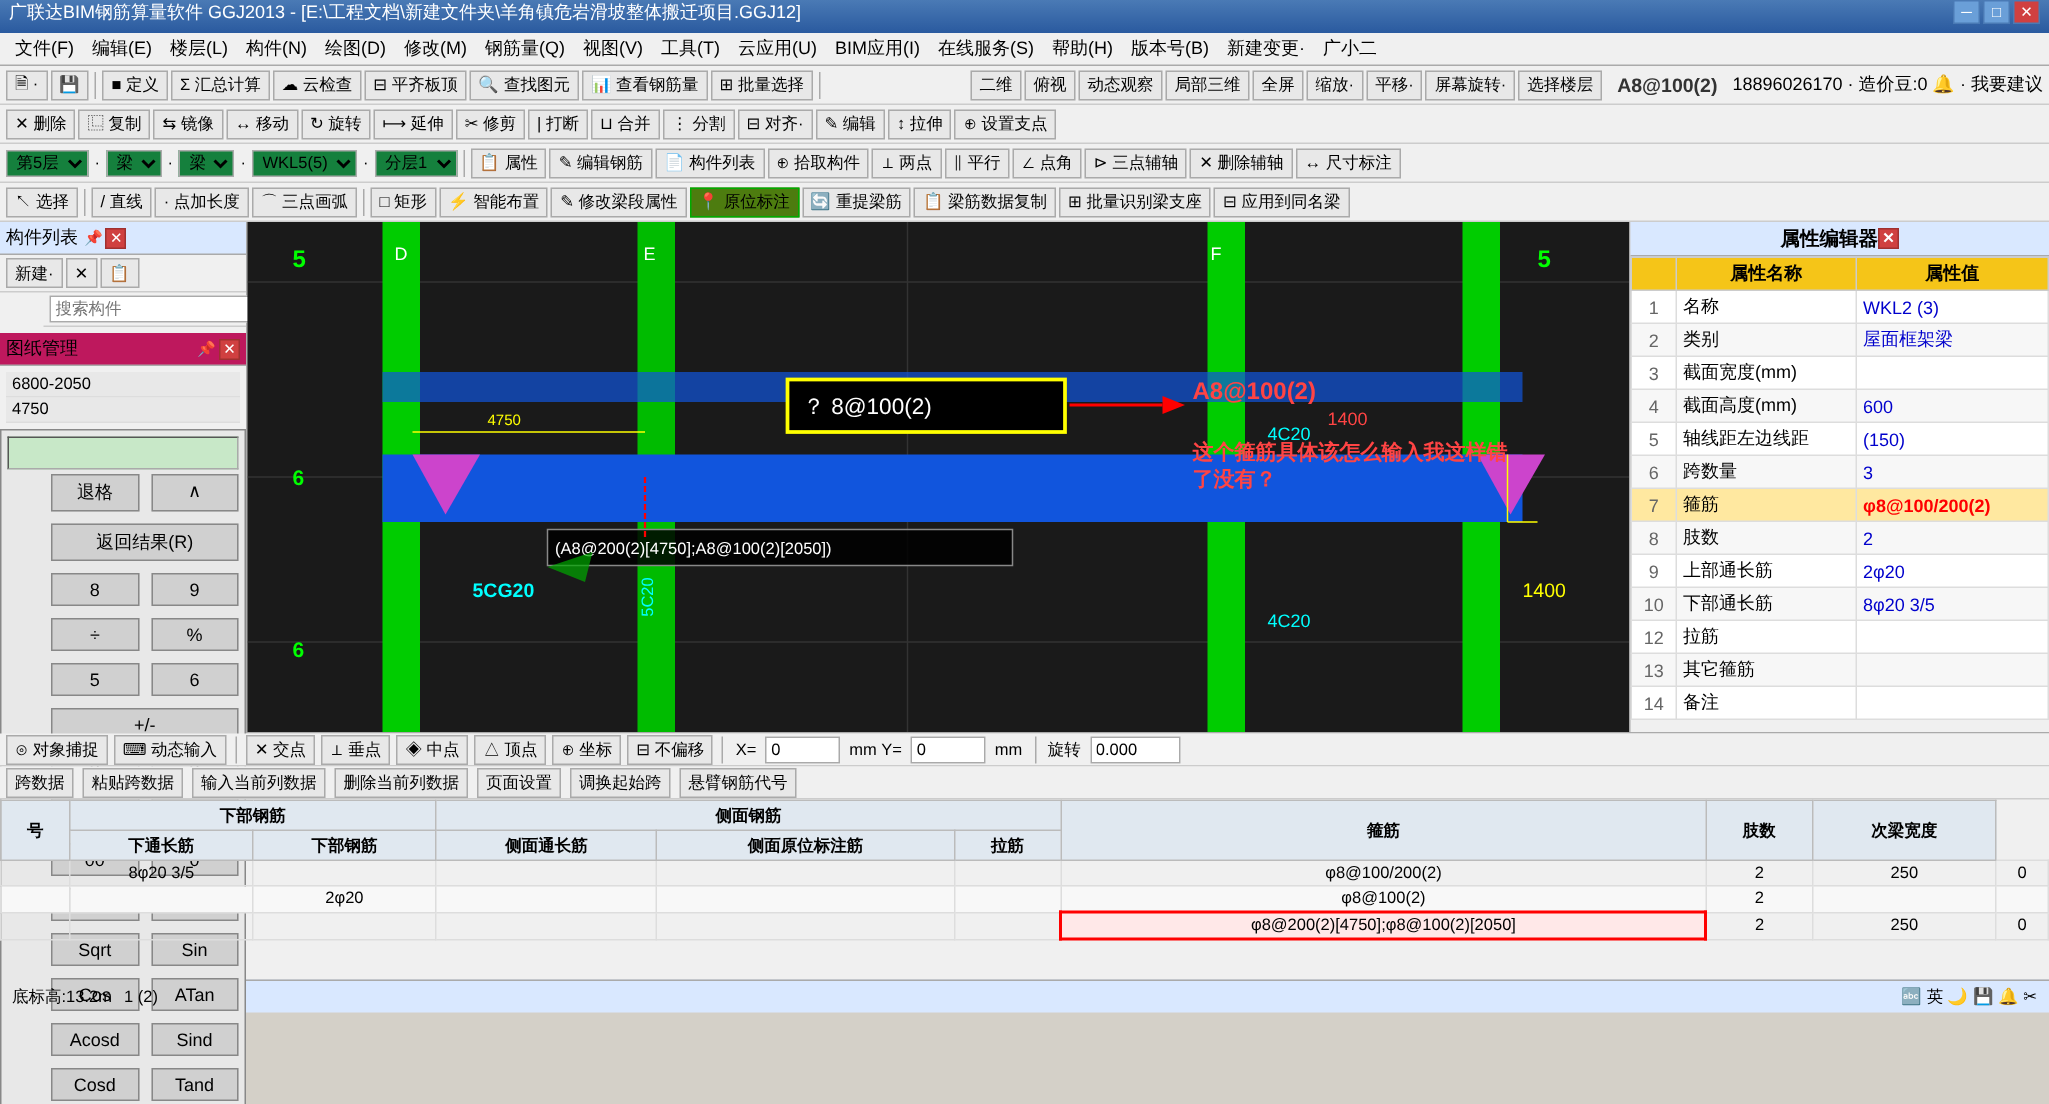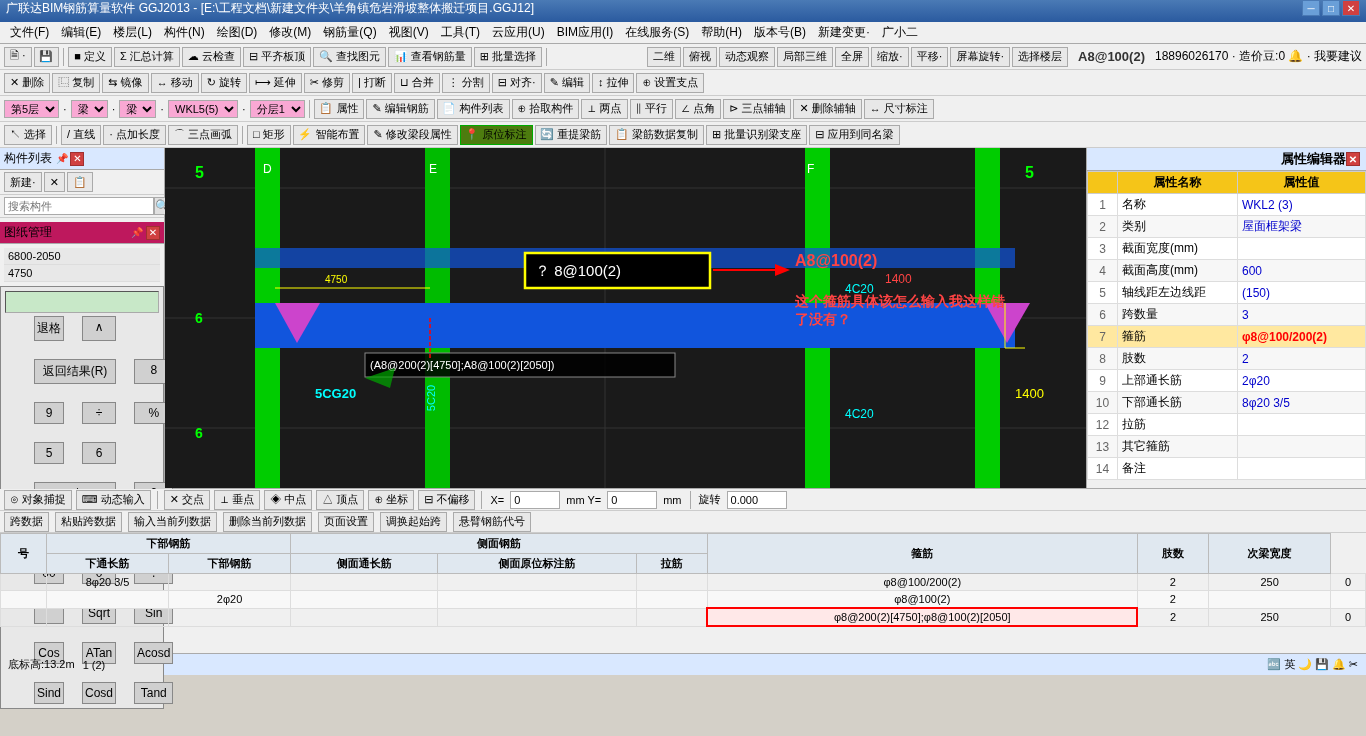--- a/index.html
+++ b/index.html
@@ -70,21 +70,21 @@
       height: 18px;
       border: 1px solid #aaa;
       padding: 0 3px;
       font-size: 11px;
       background: white;
     }
     .tb-select {
       height: 18px;
       border: 1px solid #aaa;
       font-size: 11px;
-      background: #f9a8d4;
+      background: #15803d;
       padding: 0 2px;
     }
     .tb-label { font-size: 11px; padding: 0 2px; white-space: nowrap; }
 
     
     #left-panel {
       width: 165px;
       background: #f0f0f0;
       border-right: 1px solid #aaa;
       display: flex;
@@ -105,20 +105,21 @@
       align-items: center;
       padding: 2px 4px;
       gap: 2px;
       border-bottom: 1px solid #ccc;
     }
     #search-row {
       display: flex;
       align-items: center;
       padding: 2px 4px;
       border-bottom: 1px solid #ccc;
+      margin-left: 29px;
     }
     #search-input { flex: 1; height: 18px; border: 1px solid #aaa; font-size: 11px; padding: 0 3px; }
     #search-icon-btn { width: 18px; height: 18px; background: #e0e0e0; border: 1px solid #aaa; cursor: pointer; display: flex; align-items: center; justify-content: center; }
     #tree-area { flex: 1; overflow-y: auto; padding: 2px; }
     .tree-item {
       display: flex;
       align-items: center;
       padding: 1px 2px;
       cursor: pointer;
       font-size: 12px;
@@ -141,21 +142,21 @@
       flex-direction: column;
     }
     #right-panel .panel-title {
       background: #d9e8ff;
       padding: 2px 6px;
       font-size: 13px;
       font-weight: bold;
       border-bottom: 1px solid #aaa;
       display: flex;
       align-items: center;
-      justify-content: flex-end;
+      justify-content: center;
     }
     #attr-table {
       width: 100%;
       border-collapse: collapse;
       font-size: 12px;
     }
     #attr-table thead th {
       background: #f5c518;
       border: 1px solid #ccc;
       padding: 2px 4px;
@@ -244,22 +245,22 @@
       background: #c8e8c8;
       border: 1px inset #aaa;
       padding: 2px 4px;
       font-size: 13px;
       text-align: right;
       margin-bottom: 3px;
       height: 22px;
     }
     .calc-grid {
       display: grid;
-      grid-template-columns: repeat(3, 1fr);
-      gap: 18px;
+      grid-template-columns: repeat(2, 1fr);
+      gap: 8px;
       margin-left: 29px;
     }
     .calc-btn {
       background: #d0d0d0;
       border: 1px solid #888;
       cursor: pointer;
       font-size: 12px;
       padding: 3px 2px;
       text-align: center;
     }

